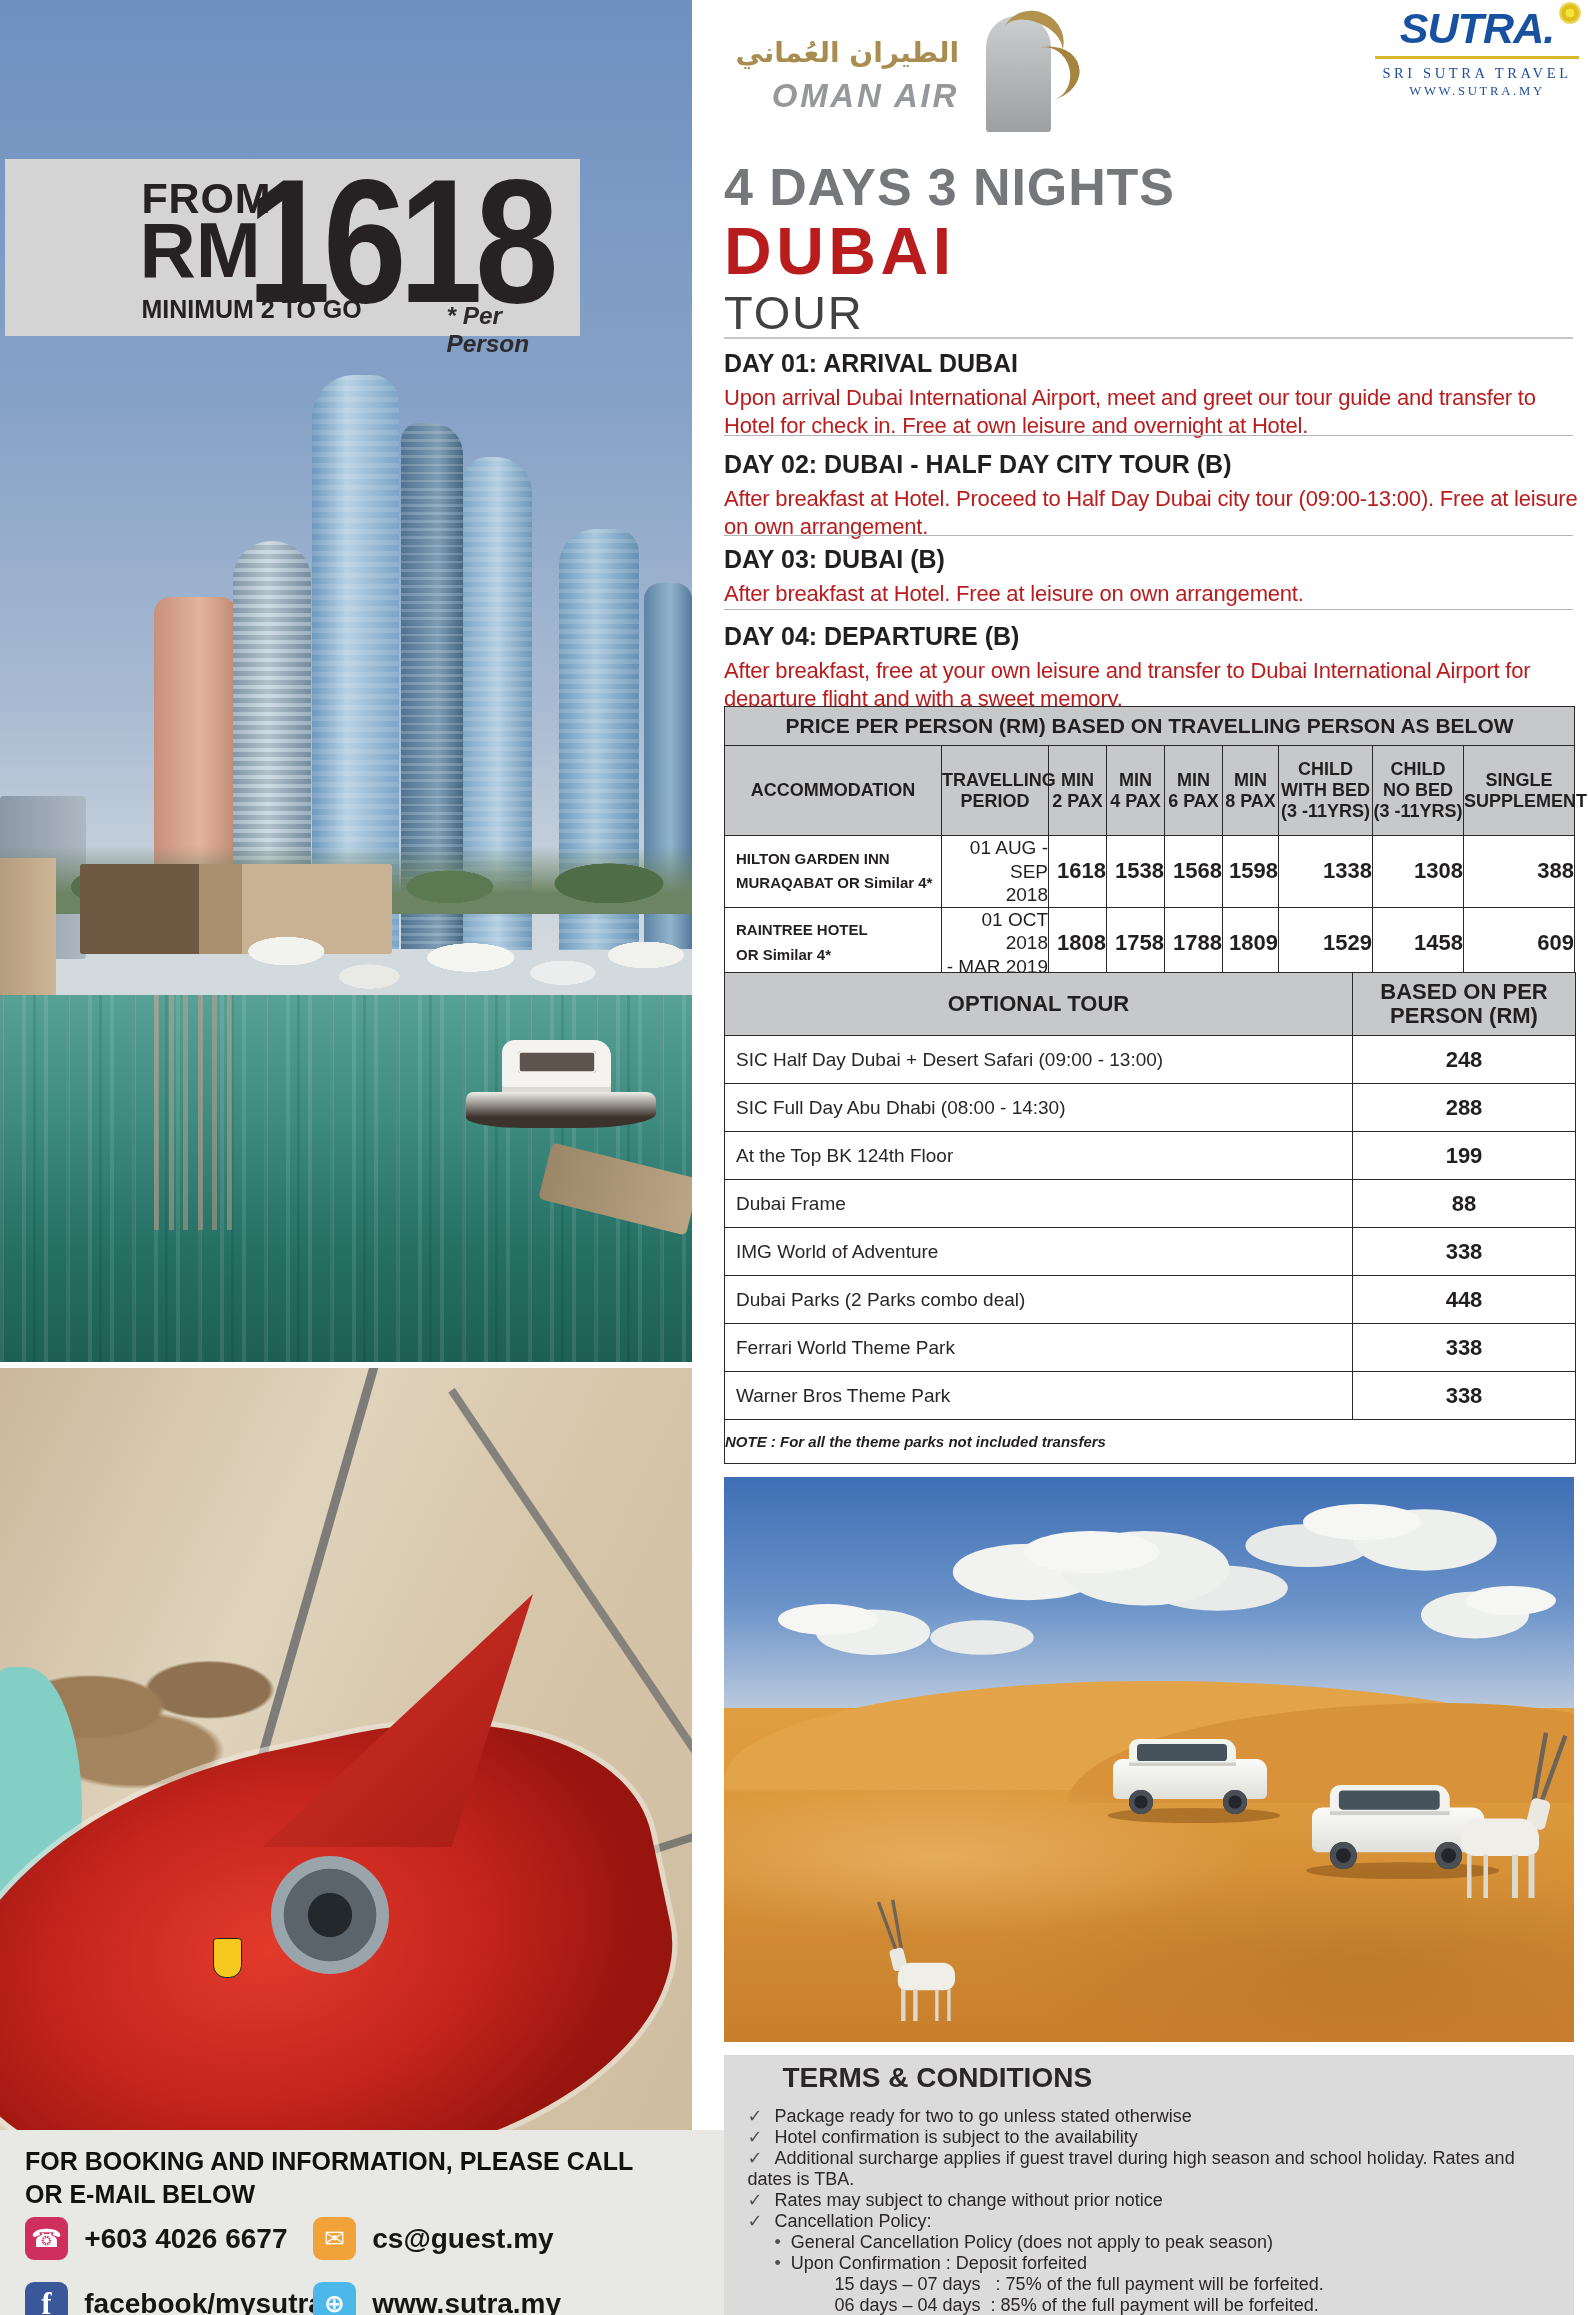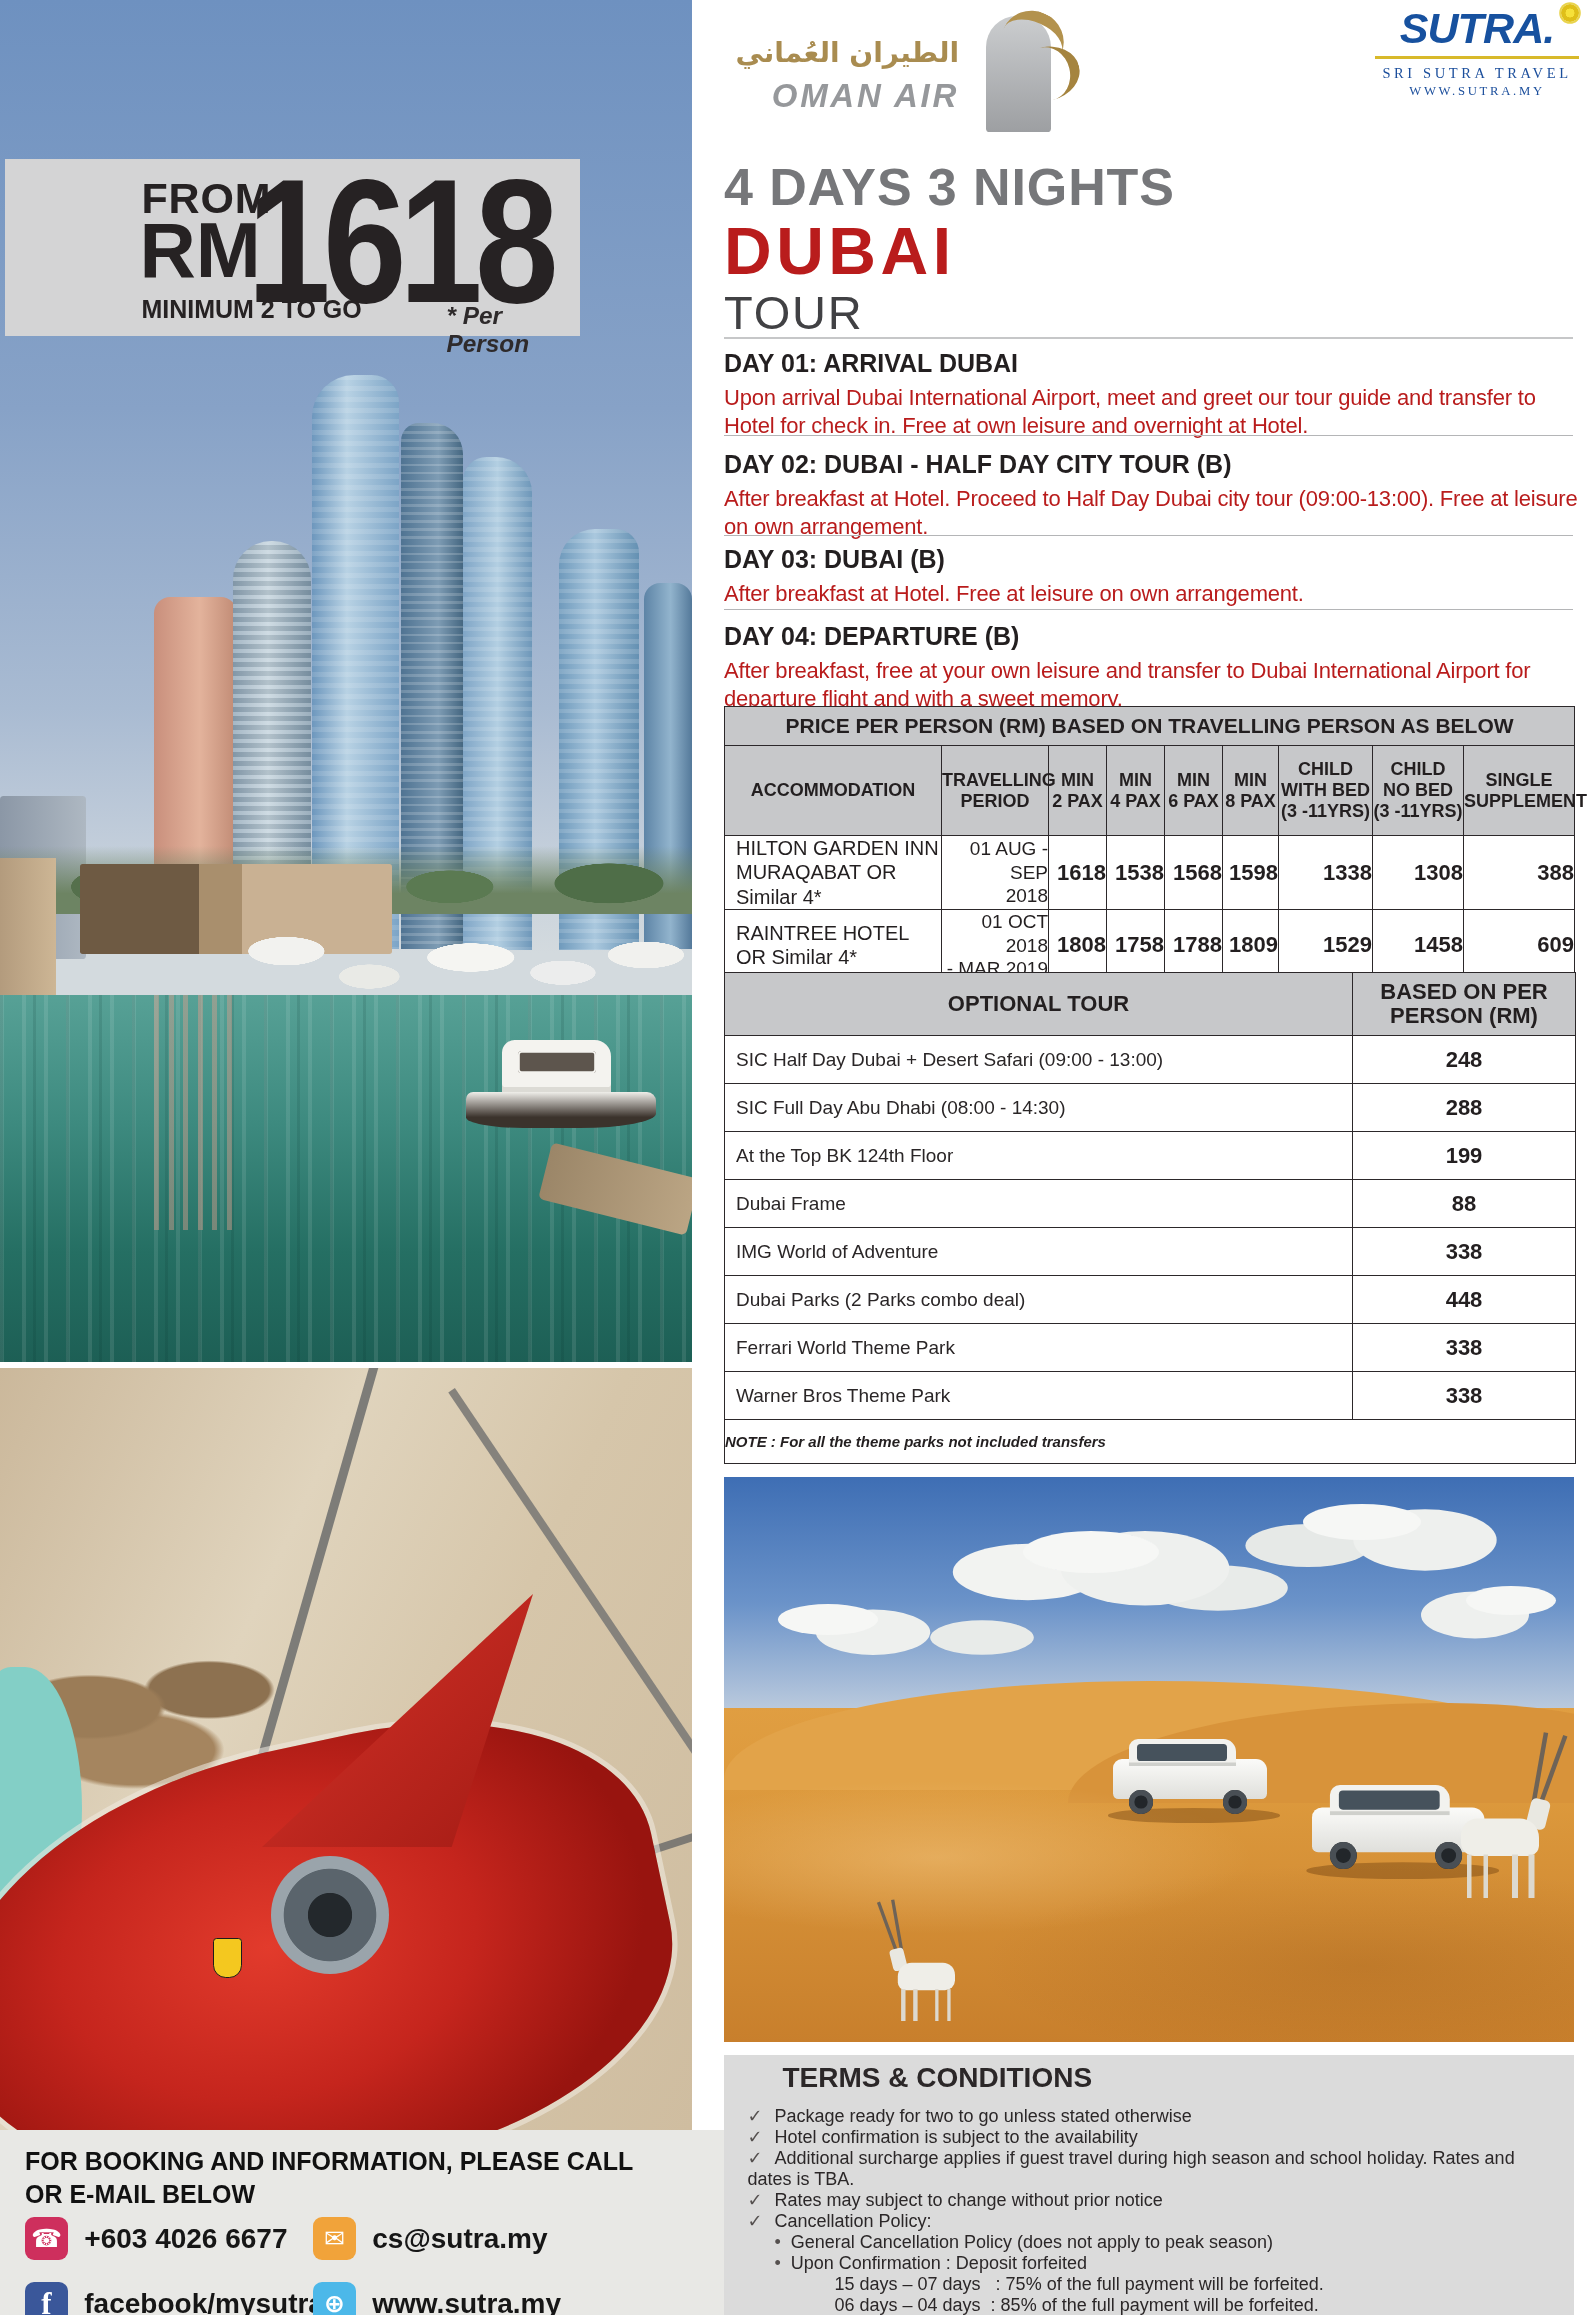--- a/index.html
+++ b/index.html
@@ -123,21 +123,21 @@
   .day{left:724px;width:855px;}
   .day h3{margin:0;font-size:25px;font-weight:800;color:#231f20;}
   .day p{margin:6.3px 0 0 0;font-size:22px;font-weight:400;line-height:28px;color:#b91c1c;letter-spacing:-0.2px;}
   .day-sep{left:724px;width:849px;height:0.9px;background:#b4b5b7;}
 
   table.ptable{left:724px;top:706px;width:850px;border-collapse:collapse;table-layout:fixed;position:absolute;}
   table.ptable th,table.ptable td{border:1.8px solid #2c282a;padding:0;}
   .pt-title{height:38px;background:#c7c8ca;font-size:21px;font-weight:800;text-align:center;color:#231f20;}
   .pt-head th{height:89px;background:#c7c8ca;font-size:18px;font-weight:800;line-height:21px;text-align:center;color:#231f20;}
   .pt-row td{height:63px;text-align:right;font-size:22px;font-weight:600;color:#231f20;}
-  .pt-row td.acc{text-align:left;padding-left:11px;font-size:20px;font-weight:400;line-height:24.4px;}
+  .pt-row td.acc{text-align:left;padding-left:11px;font-size:15px;font-weight:700;line-height:24.4px;}
   .pt-row td.per{font-size:19px;font-weight:400;line-height:23.5px;}
 
   table.otable{left:724px;top:972px;width:850px;border-collapse:collapse;table-layout:fixed;position:absolute;}
   table.otable th,table.otable td{border:1.8px solid #2c282a;padding:0;}
   .ot-head th{height:62px;background:#c7c8ca;font-size:22px;font-weight:800;line-height:24.4px;text-align:center;color:#231f20;}
   .ot-row td{height:47px;}
   .ot-row td.name{font-size:19px;font-weight:400;padding-left:11px;color:#2a2627;}
   .ot-row td.price{font-size:22px;font-weight:700;text-align:center;color:#231f20;}
   .ot-note td{height:43px;font-size:15px;font-weight:800;font-style:italic;padding-left:11px;color:#231f20;}
 
@@ -239,21 +239,21 @@
       <div>FOR BOOKING AND INFORMATION, PLEASE CALL</div>
       <div>OR E-MAIL BELOW</div>
     </div>
     <div class="contacts">
       <div class="contact">
         <div class="cicon phone-bg">☎</div>
         <div class="clabel">+603 4026 6677</div>
       </div>
       <div class="contact">
         <div class="cicon mail-bg">✉</div>
-        <div class="clabel">cs@sutra.my</div>
+        <div class="clabel">cs@guest.my</div>
       </div>
       <div class="contact">
         <div class="cicon fb-bg">f</div>
         <div class="clabel">facebook/mysutra</div>
       </div>
       <div class="contact">
         <div class="cicon web-bg">⊕</div>
         <div class="clabel">www.sutra.my</div>
       </div>
     </div>

